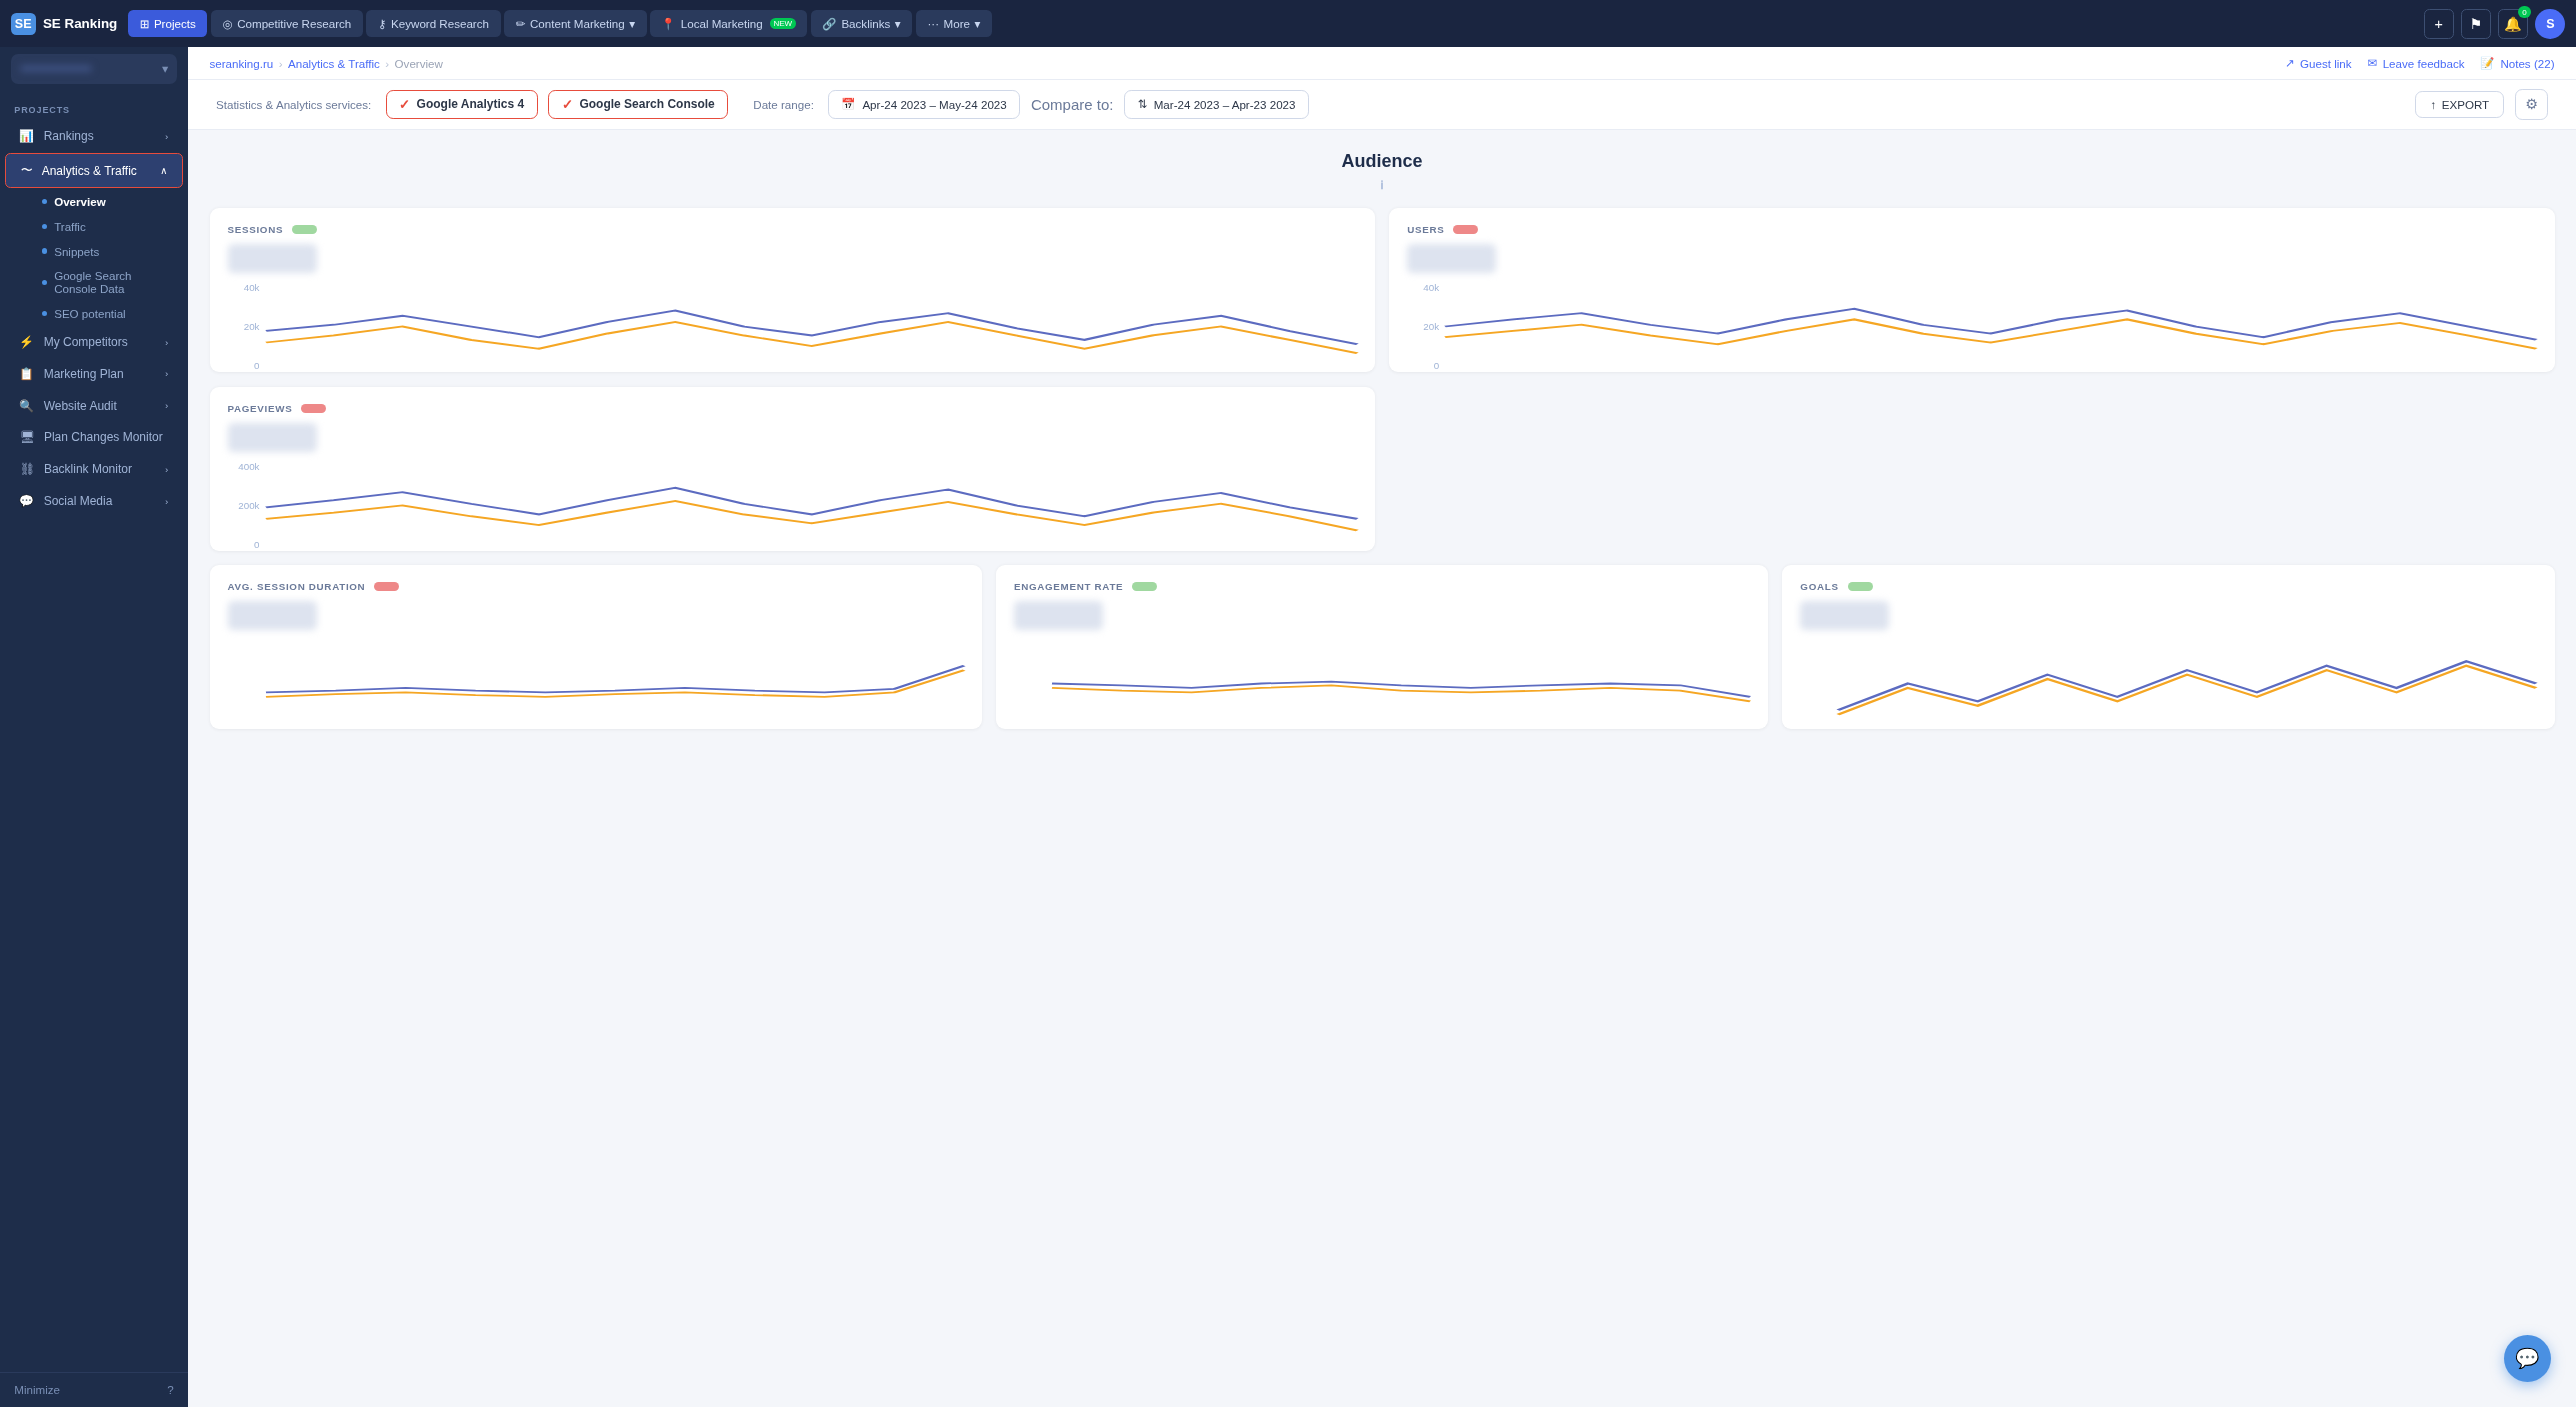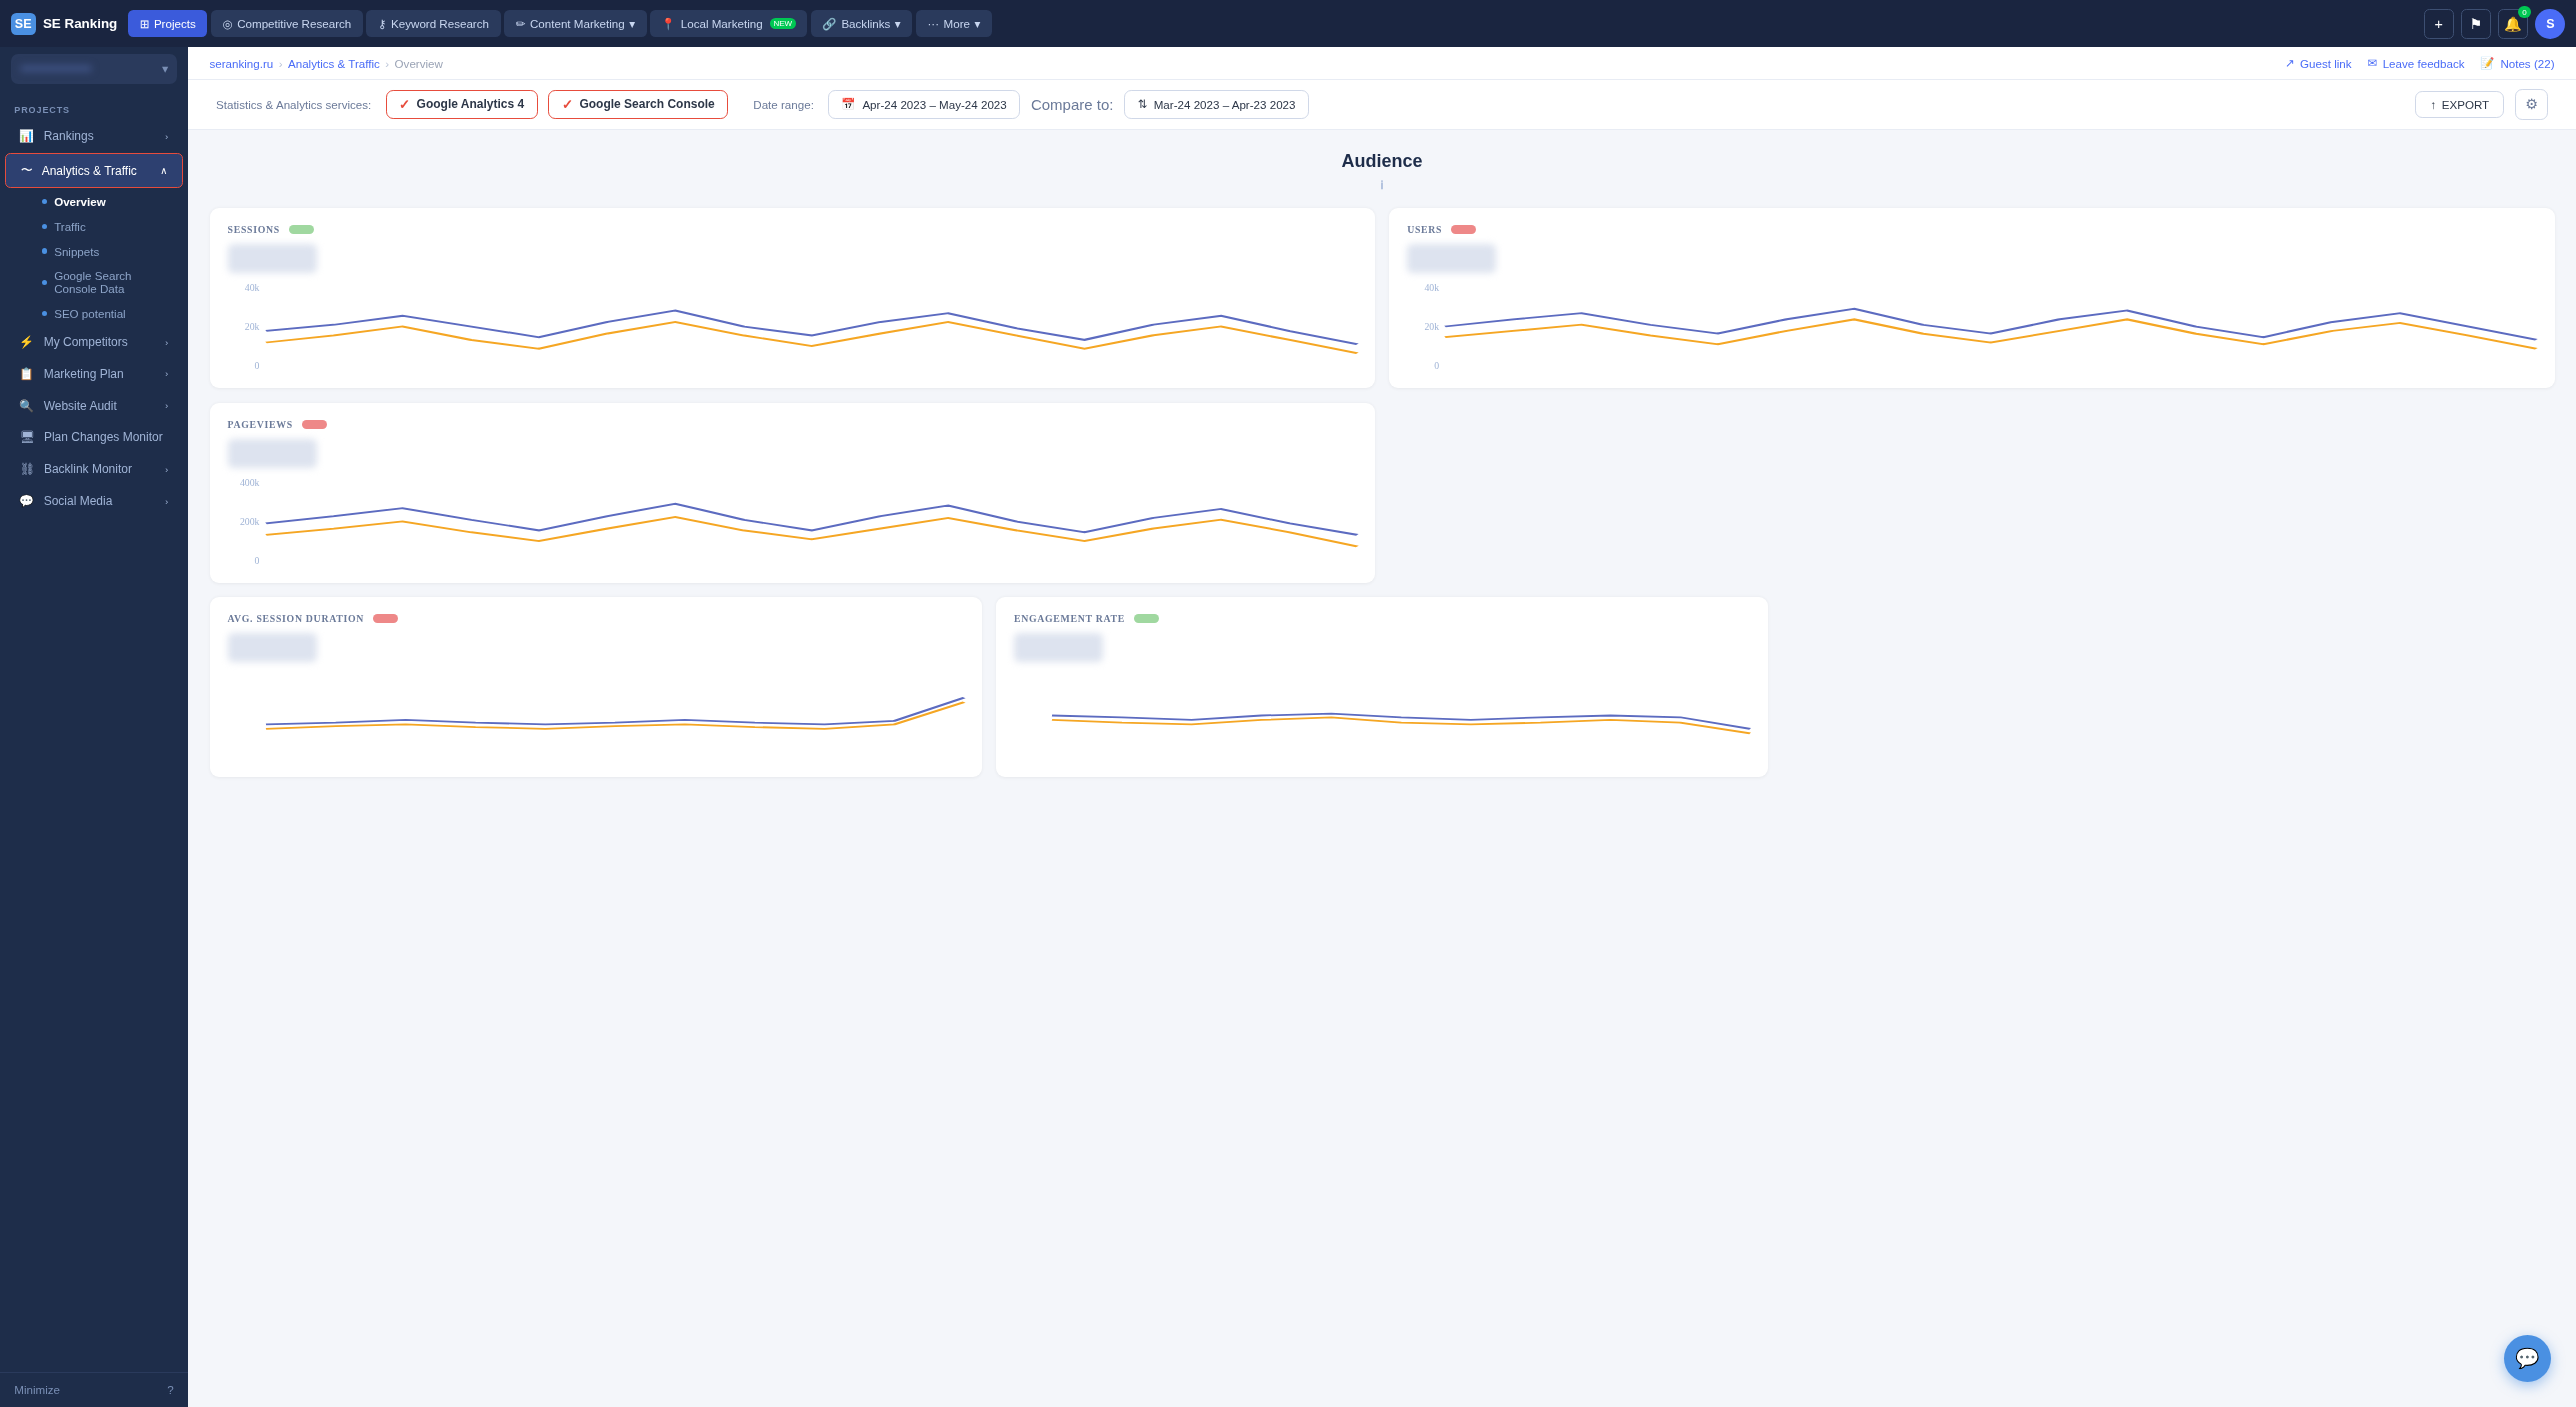--- a/index.html
+++ b/index.html
@@ -257,23 +257,22 @@
       margin-bottom: 14.3px;
     }
     .charts-grid-3 {
       display: grid;
       grid-template-columns: 1fr 1fr 1fr;
       gap: 14.3px;
     }
     .chart-card {
       background: white;
       border-radius: 9px;
-      padding: 16px 18px 17px;
+      padding: 16px 18px 1px;
       box-shadow: 0 0.9px 3.6px rgba(0,0,0,0.06);
-      font-family: Liberation Serif, serif;
     }
     .chart-header {
       display: flex; align-items: center; gap: 9px;
       margin-bottom: 9px;
     }
     .chart-label {
       font-size: 9.8px;
       font-weight: 700;
       letter-spacing: 0.7px;
       color: #6b7a99;
@@ -640,20 +639,40 @@
             </div>
             <div class="chart-plot">
               <svg class="chart-svg" viewBox="0 0 300 100" preserveAspectRatio="none">
                 <polyline fill="none" stroke="#5c6bc0" stroke-width="2" points="0,50 30,52 60,55 90,50 120,48 150,52 180,55 210,52 240,50 270,52 300,65"></polyline>
                 <polyline fill="none" stroke="#f5a623" stroke-width="2" points="0,55 30,58 60,60 90,55 120,52 150,58 180,60 210,58 240,55 270,58 300,70"></polyline>
               </svg>
             </div>
           </div>
         </div>
 
+        <div class="chart-card">
+          <div class="chart-header">
+            <span class="chart-label">GOALS</span>
+            <span class="chart-legend-dot" style="background:#a0d8a0;"></span>
+          </div>
+          <div class="chart-value-blur"></div>
+          <div class="chart-area">
+            <div class="chart-yaxis">
+              <span></span>
+                <span></span>
+                <span></span>
+            </div>
+            <div class="chart-plot">
+              <svg class="chart-svg" viewBox="0 0 300 100" preserveAspectRatio="none">
+                <polyline fill="none" stroke="#5c6bc0" stroke-width="2" points="0,80 30,50 60,70 90,40 120,65 150,35 180,60 210,30 240,55 270,25 300,50"></polyline>
+                <polyline fill="none" stroke="#f5a623" stroke-width="2" points="0,85 30,55 60,75 90,45 120,70 150,40 180,65 210,35 240,60 270,30 300,55"></polyline>
+              </svg>
+            </div>
+          </div>
+        </div>
 
       </div>
     </div>
   </main>
 </div>
 
 <div class="chat-fab">
   <span>💬</span>
 </div>
 

